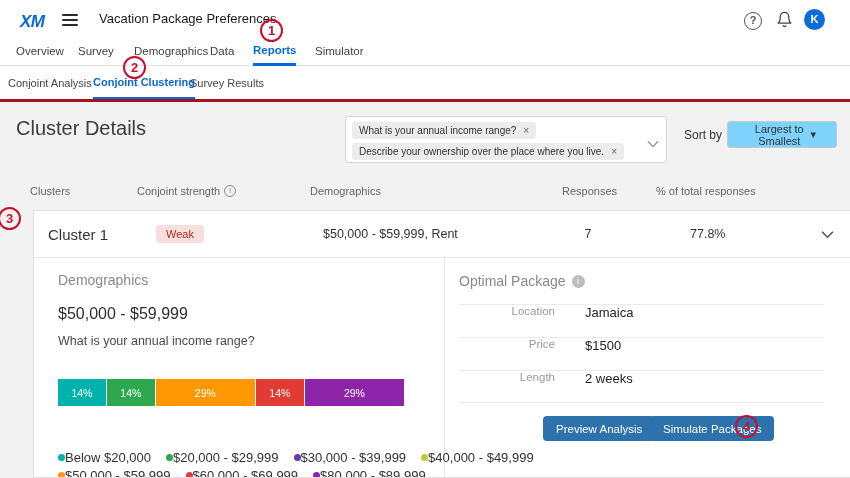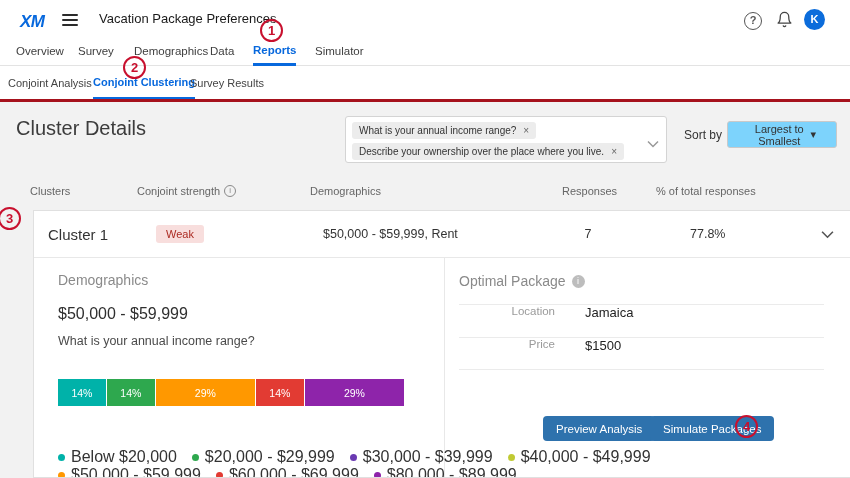--- a/index.html
+++ b/index.html
@@ -65,21 +65,21 @@
 
   .pane-title { position:absolute; font-size:14px; color:#8a8a8a; display:flex; align-items:center; }
   .demo-value { position:absolute; left:24px; top:47px; font-size:16px; color:#2f2f2f; }
   .demo-q { position:absolute; left:24px; top:76px; font-size:12.5px; color:#4a4a4a; }
 
   .stackbar { position:absolute; left:24px; top:121px; width:346px; height:27px; display:flex; gap:1px; }
   .seg { display:flex; align-items:center; justify-content:center; color:#fff; font-size:10.5px; overflow:hidden; }
 
   .legend { position:absolute; left:24px; top:190px; right:6px; }
   .legend-row { display:flex; gap:15px; height:18px; align-items:center; }
-  .legend-item { display:flex; align-items:center; gap:6px; font-size:16px; color:#333; white-space:nowrap; }
+  .legend-item { display:flex; align-items:center; gap:0; font-size:13px; color:#333; white-space:nowrap; }
   .dot { width:7px; height:7px; border-radius:50%; flex:none; }
 
   .pkg-rows { position:absolute; left:14px; right:26px; top:46px; }
   .pkg-row { display:flex; align-items:flex-start; height:33px; border-top:1px solid #ebebeb; }
   .pkg-row:last-child { border-bottom:1px solid #ebebeb; }
   .pkg-label { width:96px; text-align:right; font-size:11.5px; color:#9a9a9a; }
   .pkg-value { margin-left:30px; font-size:13px; color:#222; }
 
   .btn { position:absolute; top:158px; height:25px; background:#2e72ad; color:#fff; border:none; border-radius:4px; font-size:11.5px; padding:0 13px; cursor:pointer; font-family:inherit; }
   .btn-preview { left:98px; }
@@ -236,20 +236,24 @@
 
       <div class="pkg-rows">
         <div class="pkg-row">
           <span class="pkg-label">Location</span>
           <span class="pkg-value">Jamaica</span>
         </div>
         <div class="pkg-row">
           <span class="pkg-label">Price</span>
           <span class="pkg-value">$1500</span>
         </div>
+        <div class="pkg-row">
+          <span class="pkg-label">Length</span>
+          <span class="pkg-value">2 weeks</span>
+        </div>
       </div>
 
       <button class="btn btn-preview">Preview Analysis</button>
       <button class="btn btn-simulate">Simulate Packages</button>
     </div>
   </div>
 </section>
 
 <div class="ann" style="left:260px;top:19px">1</div>
 <div class="ann" style="left:123px;top:56px">2</div>

